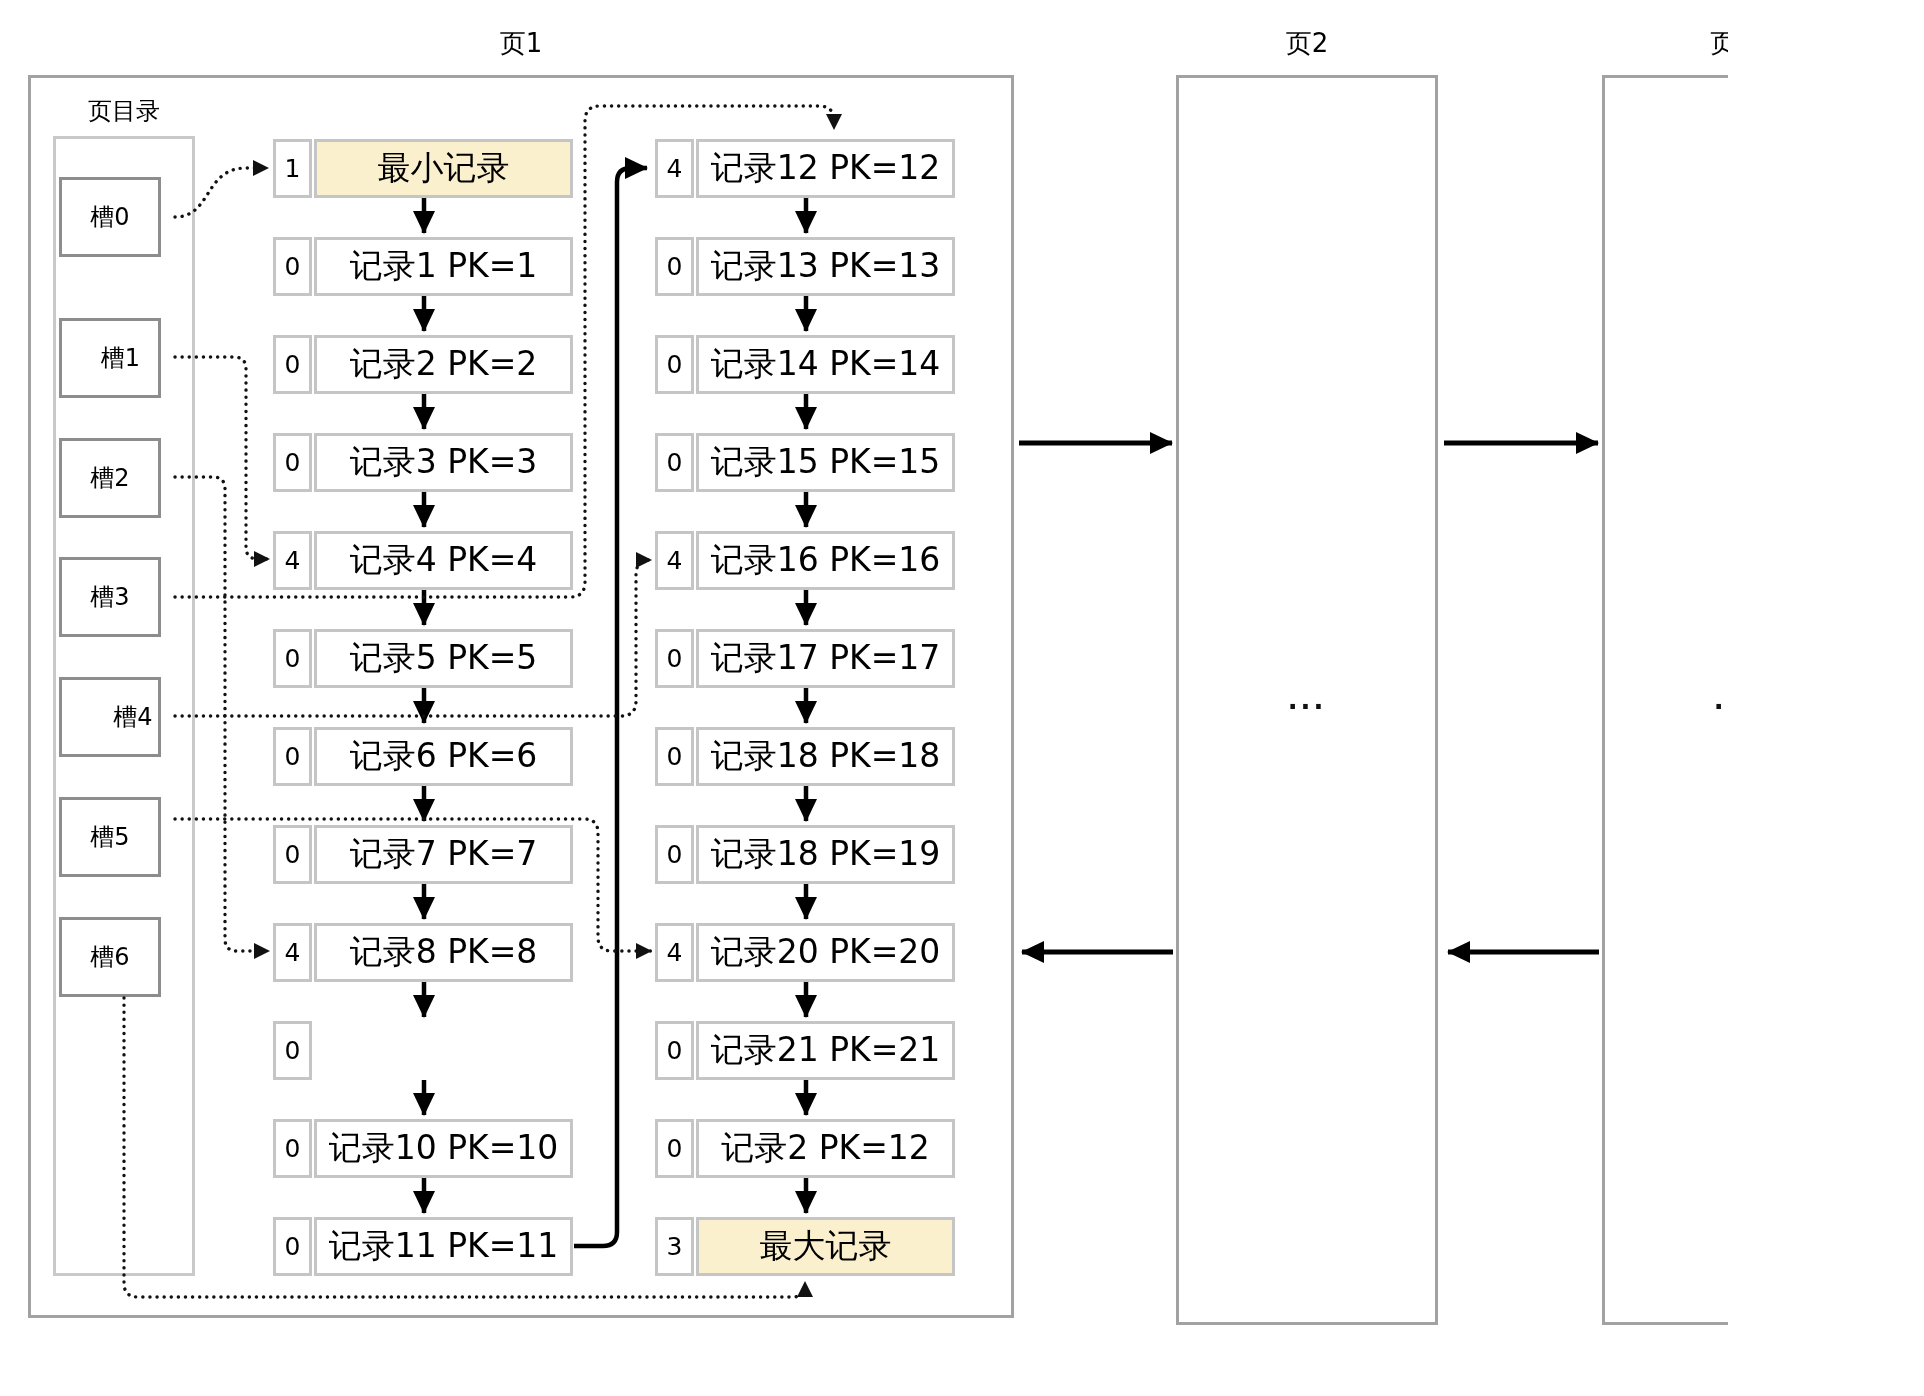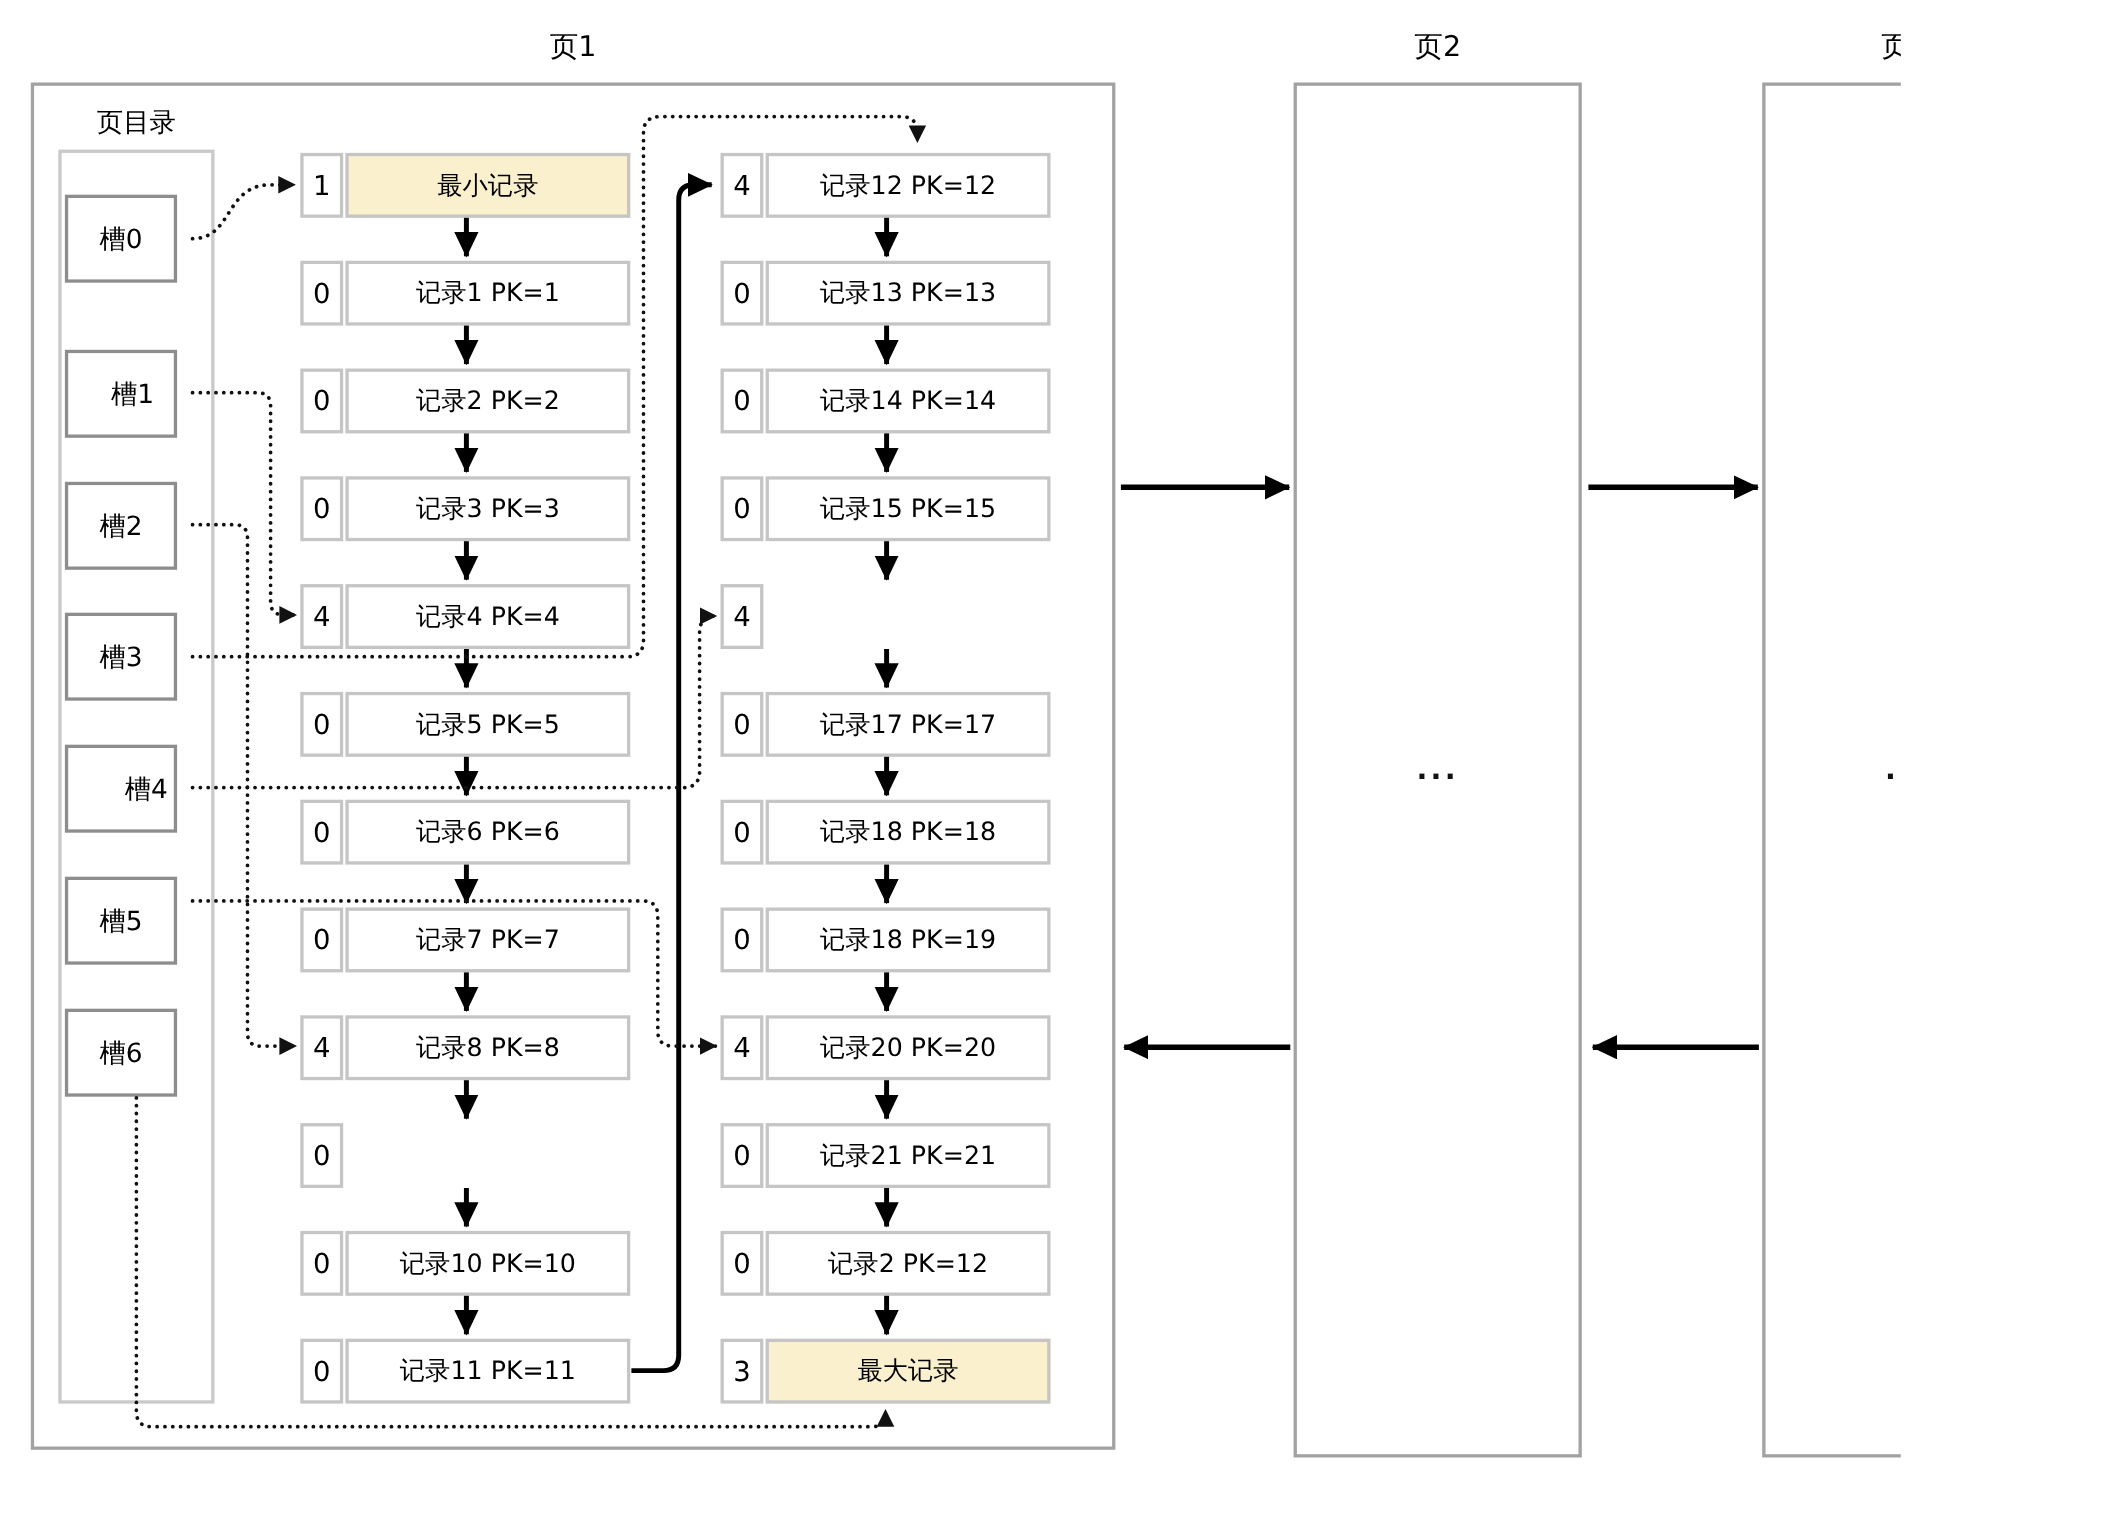--- a/index.html
+++ b/index.html
@@ -42,21 +42,21 @@
   .num{
     width:39px;height:59px;flex:0 0 39px;
     border:3px solid #c5c5c5;background:#fff;
     display:flex;align-items:center;justify-content:center;
     font-size:25px;
   }
   .rec{
     flex:1;height:59px;
     border:3px solid #c5c5c5;background:#fff;
     display:flex;align-items:center;justify-content:center;
-    font-size:23px;white-space:nowrap;
+    font-size:33px;white-space:nowrap;
   }
   .hl .rec{background:#fbf0ce;}
   #overlay{
     position:absolute;left:0;top:0;width:1924px;height:1396px;
     pointer-events:none;
   }
 </style>
 </head>
 <body>
 
@@ -143,20 +143,21 @@
   <div class="row" style="top: 335px; left: 655px;">
     <span class="num">0</span>
     <span class="rec">记录14 PK=14</span>
   </div>
   <div class="row" style="top: 433px; left: 655px;">
     <span class="num">0</span>
     <span class="rec">记录15 PK=15</span>
   </div>
   <div class="row" style="top: 531px; left: 655px;">
     <span class="num">4</span>
+    <span class="rec">记录16 PK=16</span>
   </div>
   <div class="row" style="top: 629px; left: 655px;">
     <span class="num">0</span>
     <span class="rec">记录17 PK=17</span>
   </div>
   <div class="row" style="top: 727px; left: 655px;">
     <span class="num">0</span>
     <span class="rec">记录18 PK=18</span>
   </div>
   <div class="row" style="top: 825px; left: 655px;">

